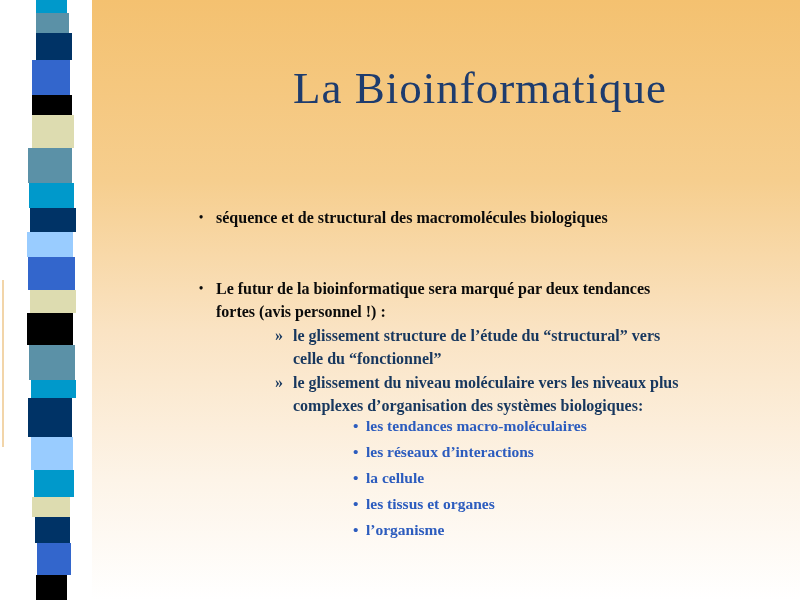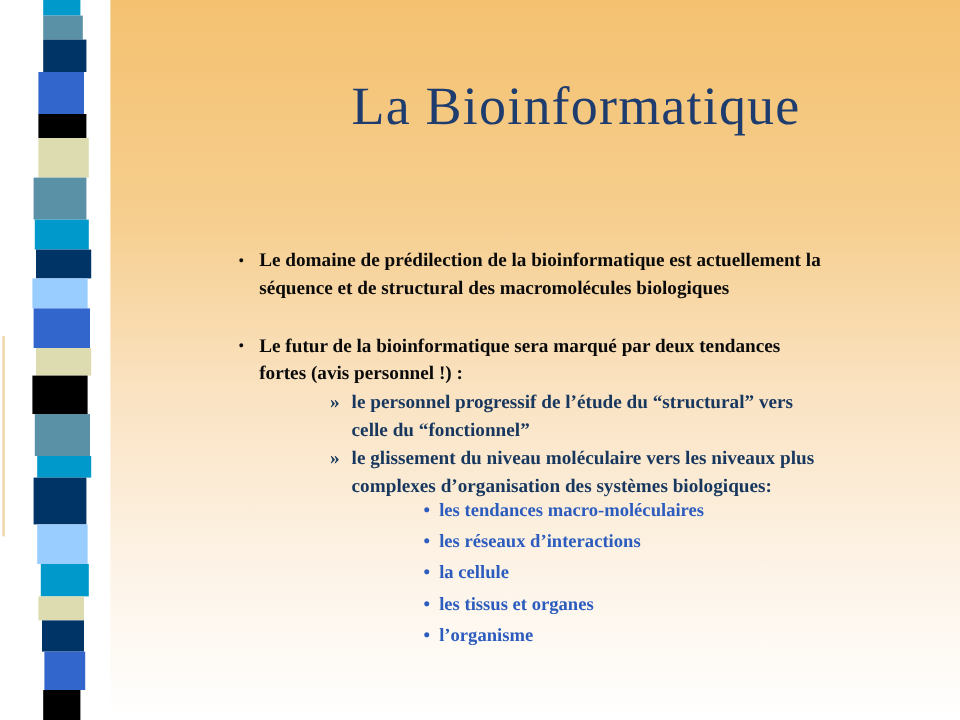--- a/index.html
+++ b/index.html
@@ -80,37 +80,36 @@
     </div>
   <div class="edge-line"></div>
 
   <div class="panel">
 
     <div class="title">La Bioinformatique</div>
 
     <div class="row b1">
       <span class="m m1">•</span>
       <div class="lines">
-        <div>Le domaine de prédilection de la bioinformatique est actuellement la</div>
         <div>séquence et de structural des macromolécules biologiques</div>
       </div>
     </div>
 
     <div class="row b2">
       <span class="m m1">•</span>
       <div class="lines">
         <div>Le futur de la bioinformatique sera marqué par deux tendances</div>
         <div>fortes (avis personnel !) :</div>
       </div>
     </div>
 
     <div class="row s1">
       <span class="m m2">»</span>
       <div class="lines">
-        <div>le personnel progressif de l’étude du “structural” vers</div>
+        <div>le glissement structure de l’étude du “structural” vers</div>
         <div>celle du “fonctionnel”</div>
       </div>
     </div>
 
     <div class="row s2">
       <span class="m m2">»</span>
       <div class="lines">
         <div>le glissement du niveau moléculaire vers les niveaux plus</div>
         <div>complexes d’organisation des systèmes biologiques:</div>
       </div>

